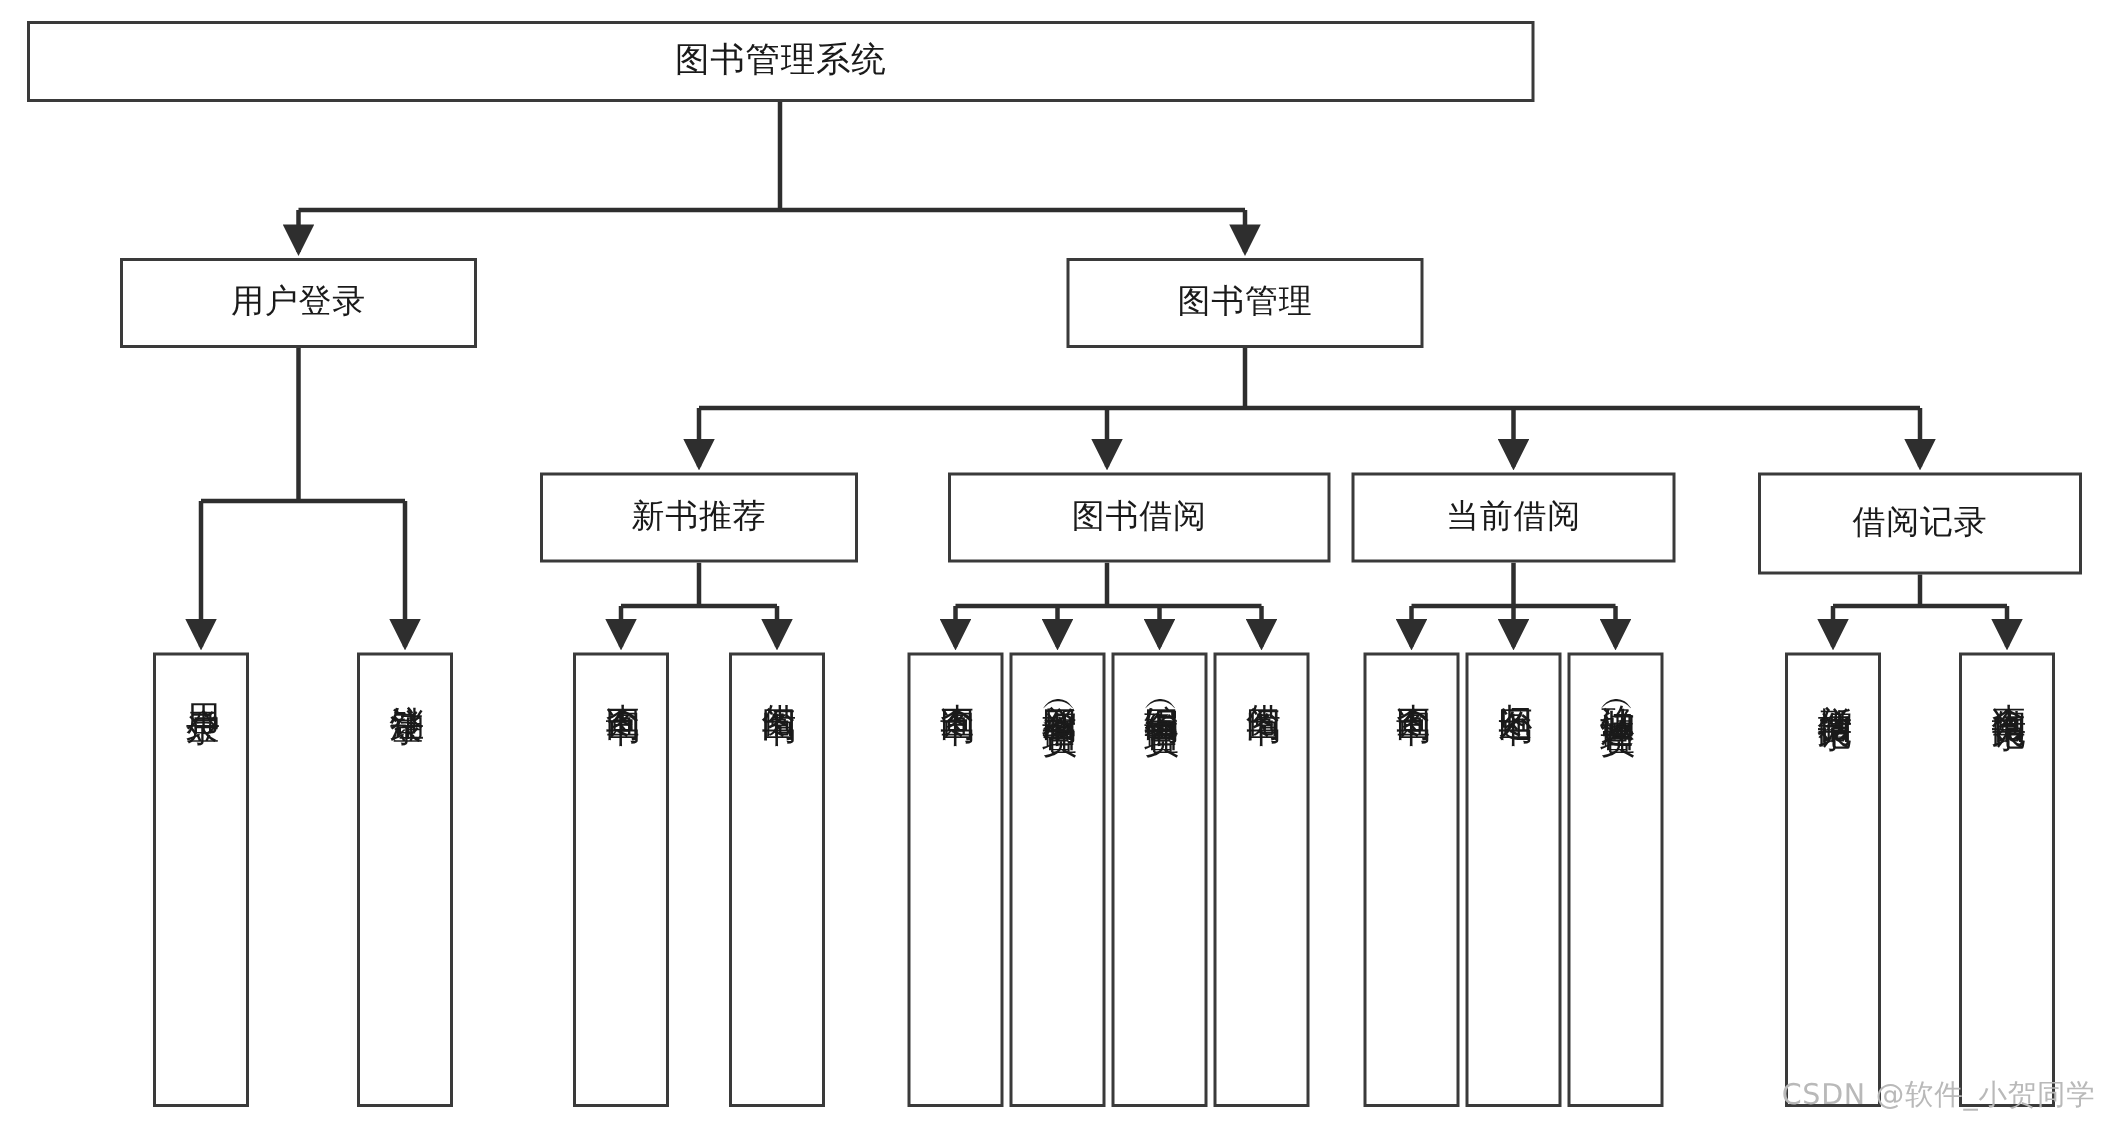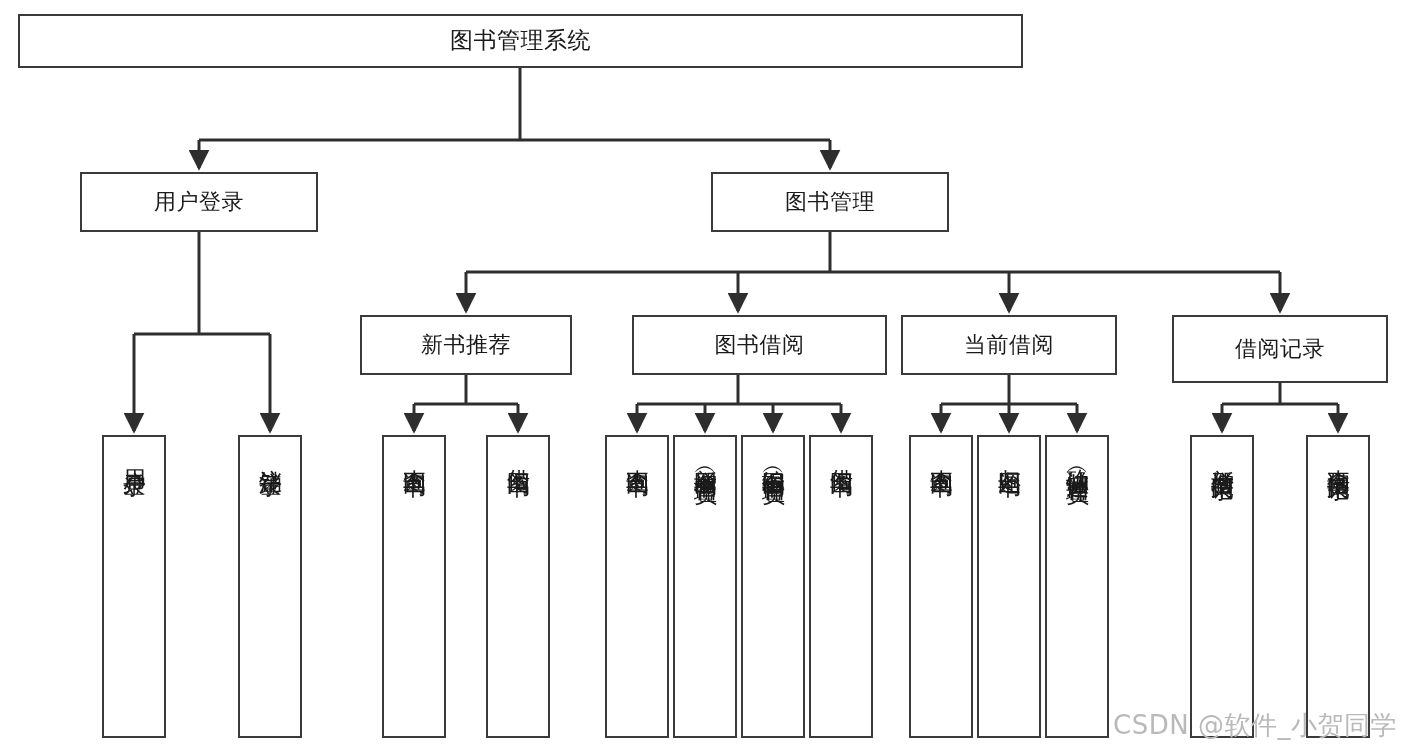--- a/index.html
+++ b/index.html
@@ -53,21 +53,21 @@
     line-height: 1.12;
     letter-spacing: 2px;
     white-space: nowrap;
     text-align: left;
   }
   .node.root .node-label { font-size: 23px; }
   .watermark {
     position: absolute;
     right: 8px;
     bottom: 4px;
-    font-size: 26px;
+    font-size: 19px;
     color: #b9b9b9;
     white-space: nowrap;
     letter-spacing: 0.5px;
   }
 </style>
 </head>
 <body>
 
 <div id="diagram-root">
 

